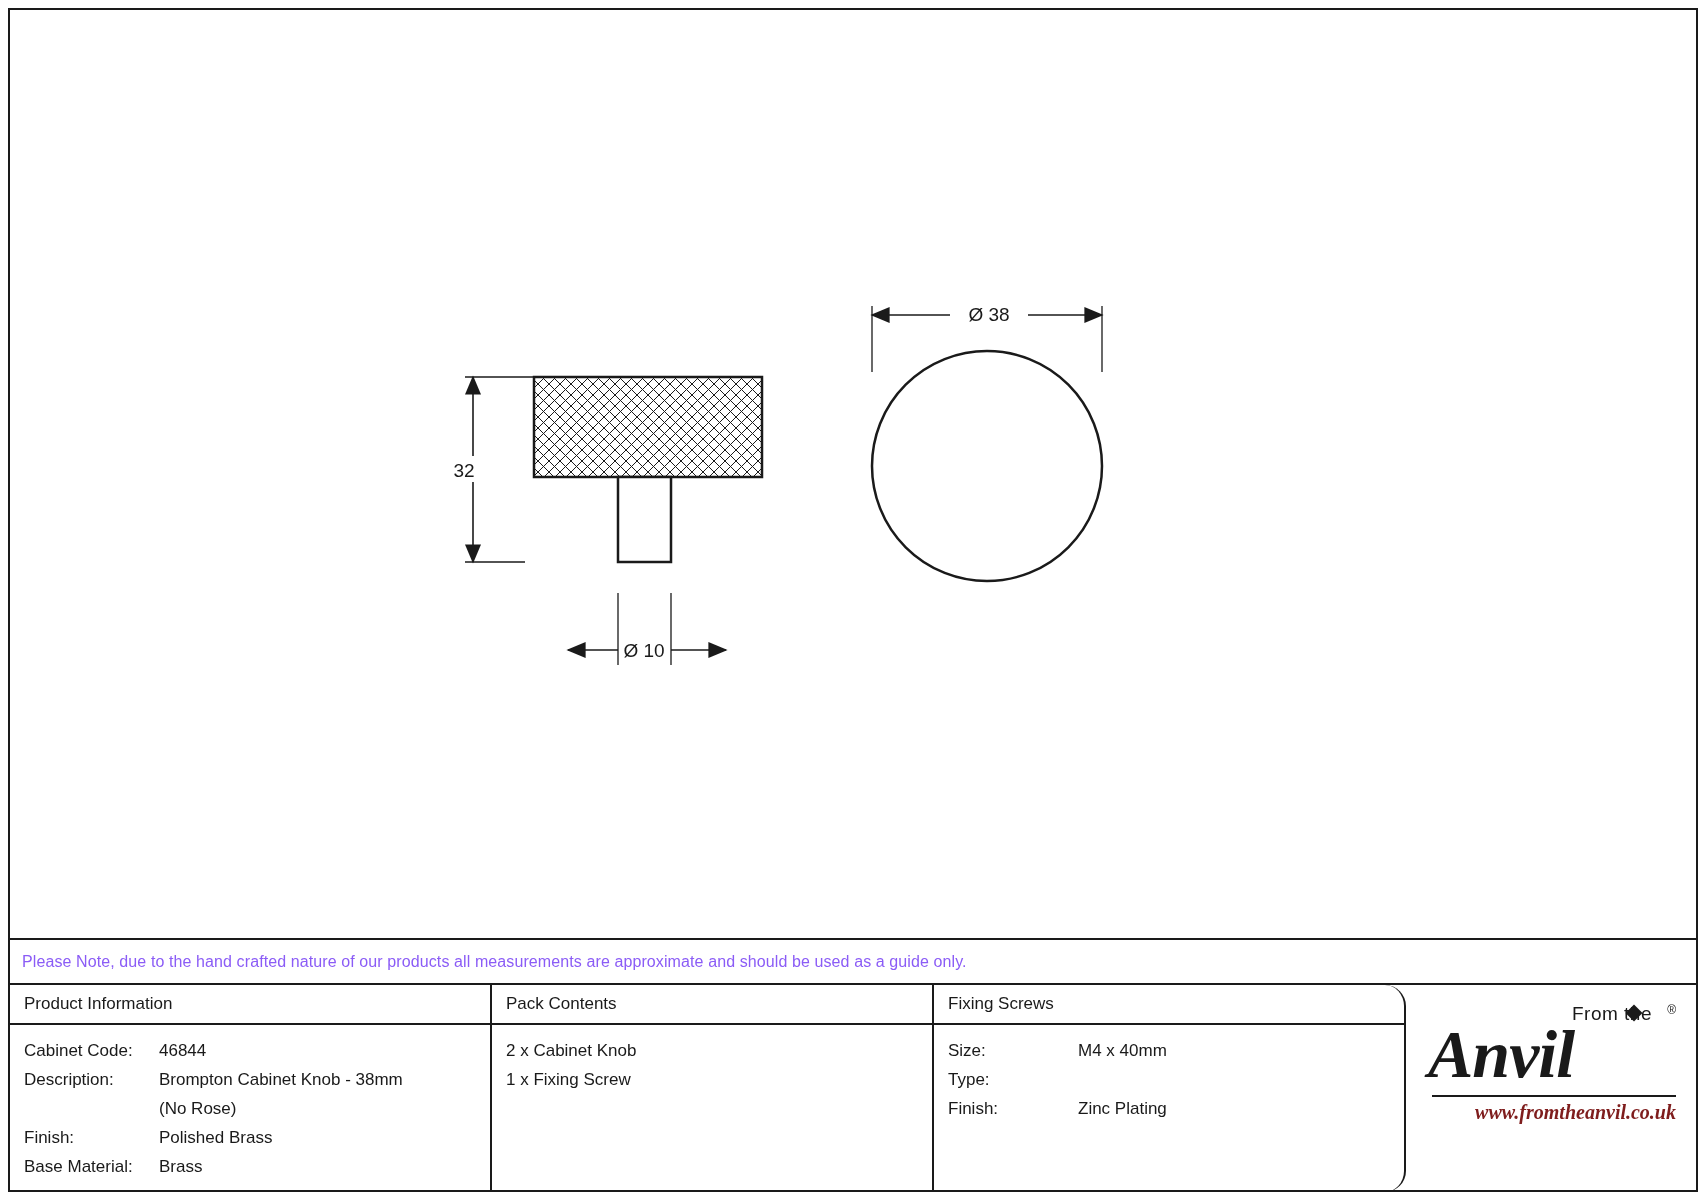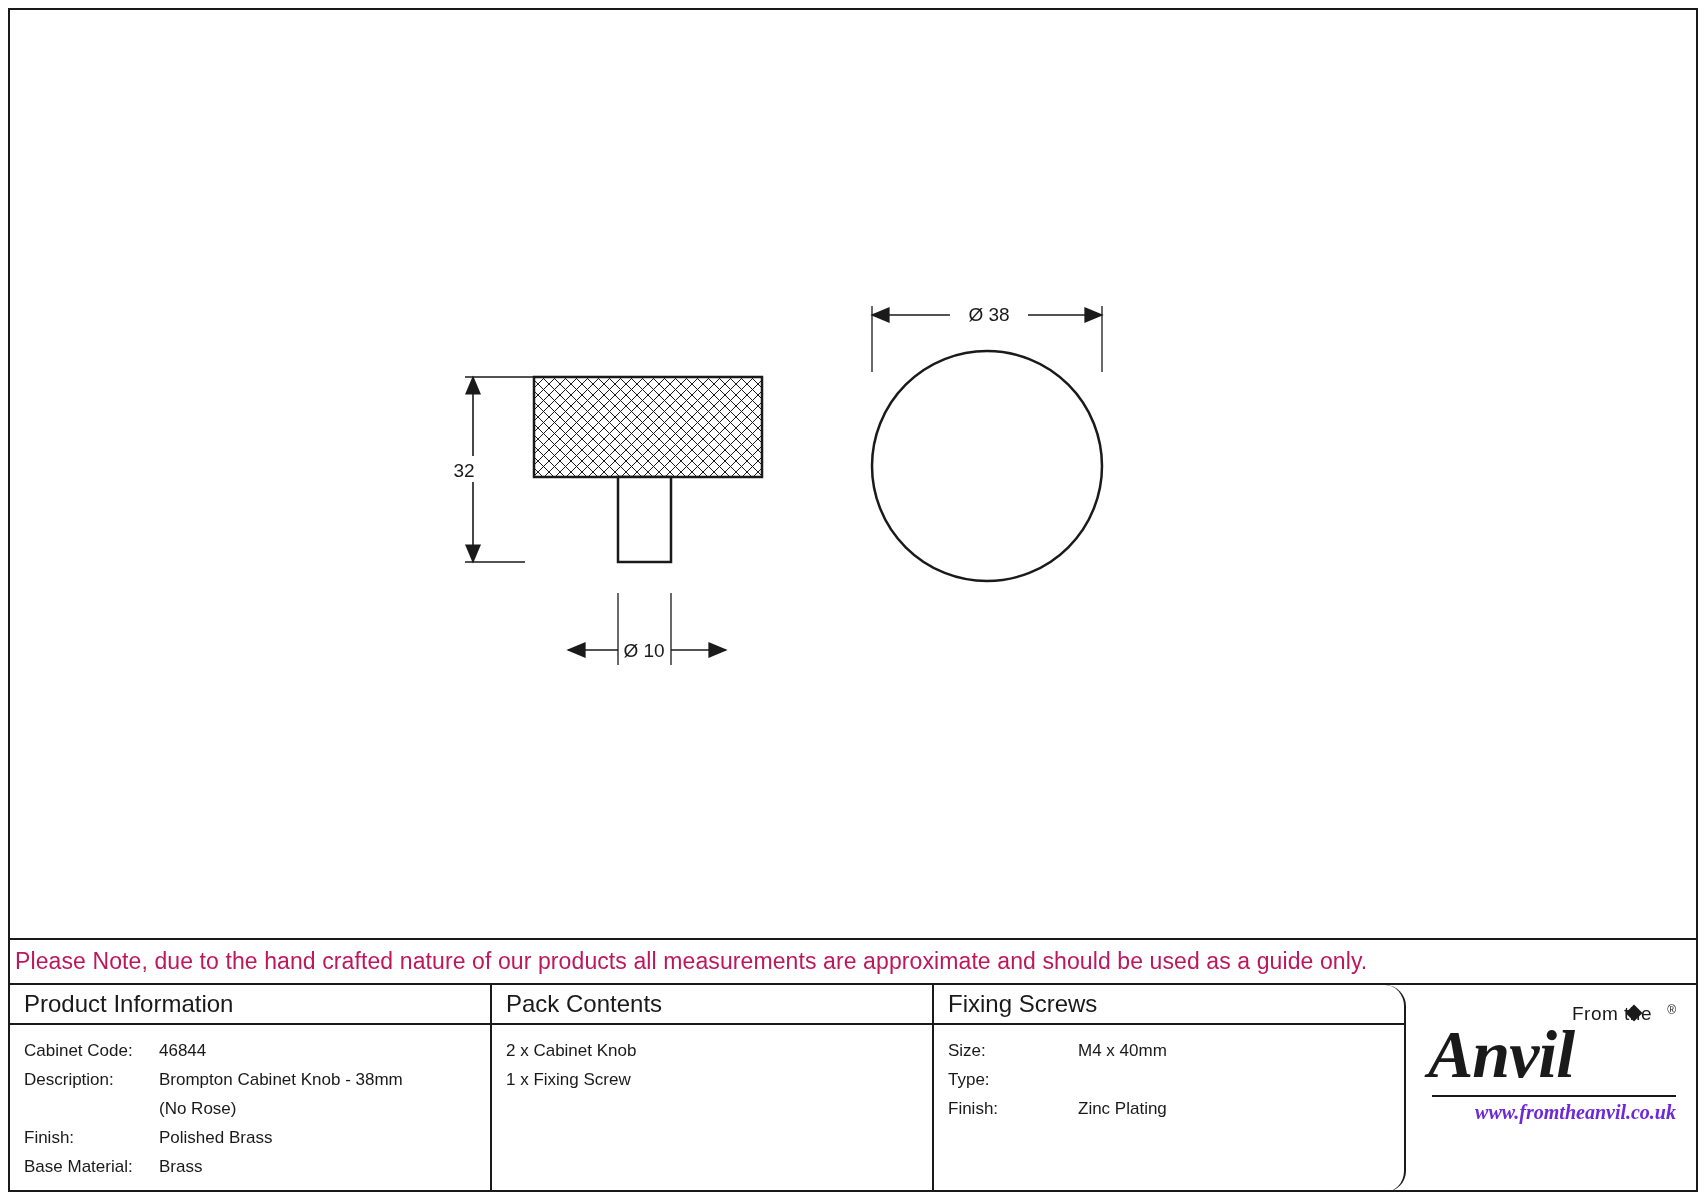--- a/index.html
+++ b/index.html
@@ -51,23 +51,23 @@
     left: 0;
     top: 928px;
     width: 100%;
     height: 45px;
     border-top: 2px solid #1a1a1a;
     box-sizing: border-box;
     display: flex;
     align-items: center;
   }
   .note-text {
-    padding-left: 5px;
-    font-size: 23px;
-    color: #be185d;
+    padding-left: 12px;
+    font-size: 16px;
+    color: #8b5cf6;
     letter-spacing: 0.1px;
   }
 
   
   .info-table {
     position: absolute;
     left: 0;
     top: 973px;
     width: 100%;
     height: 209px;
@@ -84,21 +84,21 @@
   .col-pack    { width: 442px; border-right: 2px solid #1a1a1a; }
   .col-fixing  { width: 472px; border-right: 2px solid #1a1a1a; border-radius: 21px; }
   .col-logo    { flex: 1 1 auto; }
 
   .col-head {
     height: 40px;
     border-bottom: 2px solid #1a1a1a;
     display: flex;
     align-items: center;
     padding-left: 14px;
-    font-size: 24px;
+    font-size: 17px;
     box-sizing: border-box;
   }
   .col-body {
     padding: 11px 0 0 14px;
     font-size: 17px;
   }
   .kv {
     display: flex;
     line-height: 29px;
   }
@@ -145,21 +145,21 @@
     line-height: 70px;
   }
   .logo-url {
     position: absolute;
     right: 2px;
     top: 104px;
     font-family: "Liberation Serif", serif;
     font-style: italic;
     font-weight: bold;
     font-size: 20px;
-    color: #6d28d9;
+    color: #7f1d1d;
   }
   .logo-diamond {
     position: absolute;
     right: 38px;
     top: 10px;
     width: 12px;
     height: 12px;
     background: #1a1a1a;
     transform: rotate(45deg);
   }

